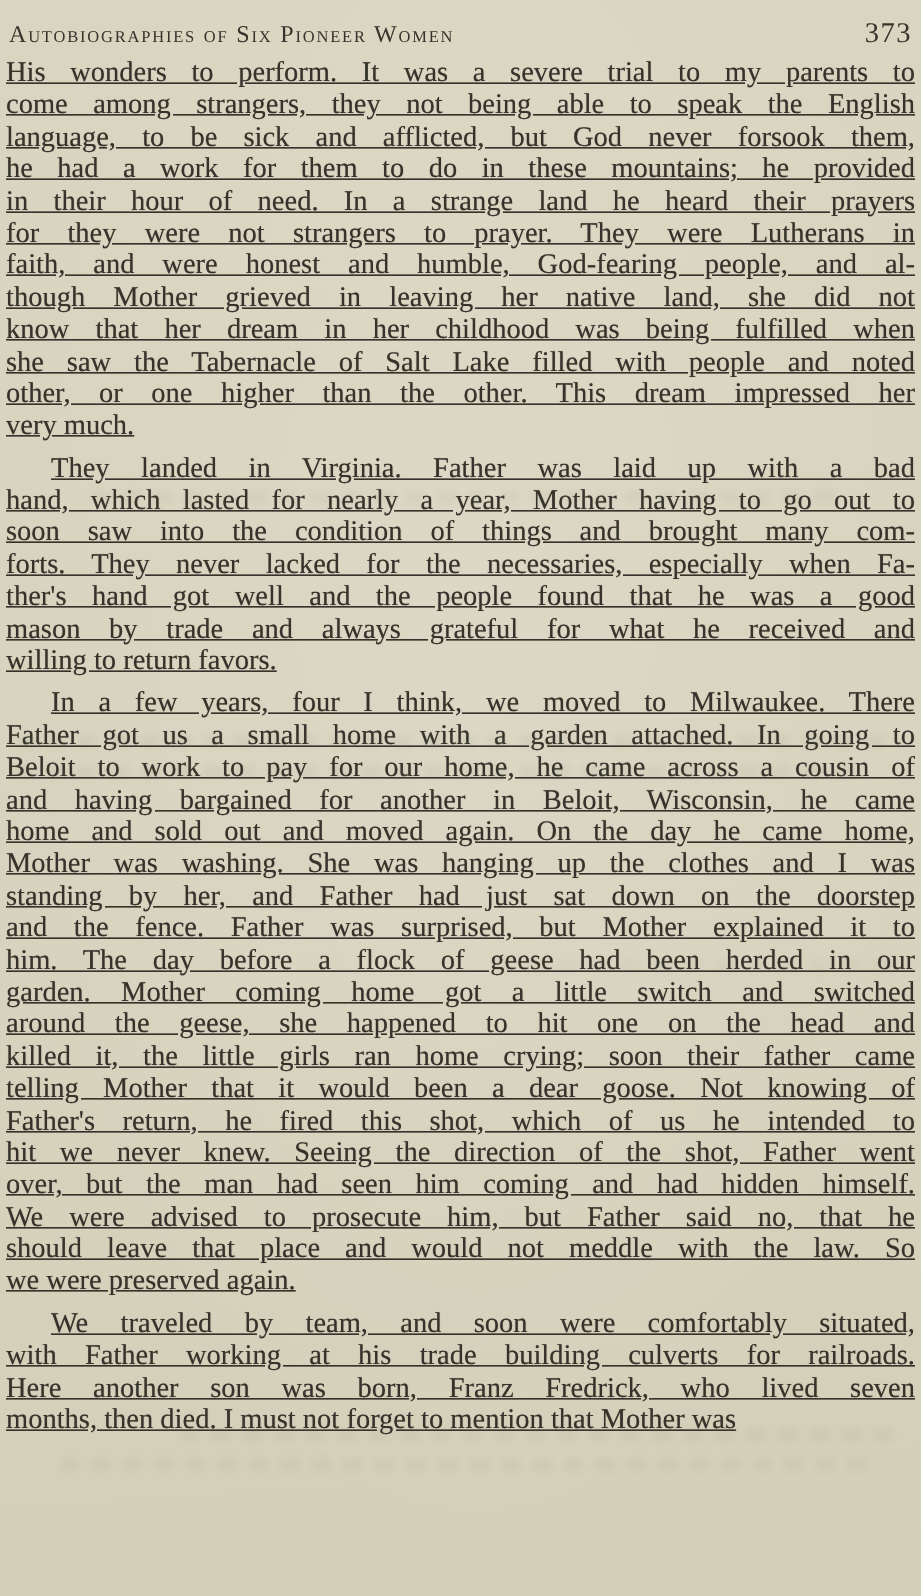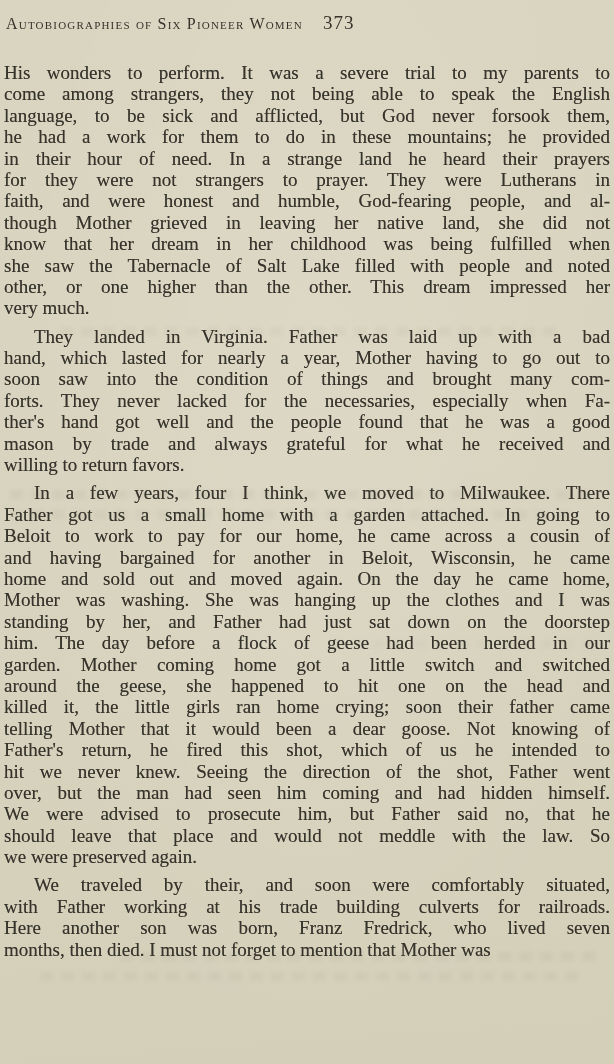--- a/index.html
+++ b/index.html
@@ -15,37 +15,39 @@
       radial-gradient(ellipse at 52% 38%, rgba(255,255,253,0.10), rgba(255,255,253,0) 72%),
       linear-gradient(176deg, #dad5c0 0%, #d8d3be 55%, #d4cfb8 100%);
     color: var(--ink, #35332b);
     font-family: "Liberation Serif", "DejaVu Serif", serif;
     box-sizing: border-box;
     padding: 12px 4px 0 4px;
   }
   
   .running-head {
     display: flex;
+    justify-content: space-between;
     align-items: baseline;
     padding: 0 2px 0 2px;
     gap: 20px;
   }
   .head-title {
     font-variant: small-caps;
     font-size: 16px;
     letter-spacing: 1.2px;
     white-space: nowrap;
   }
   .head-page-num {
     font-size: 19px;
     letter-spacing: 1px;
   }
   
   .text-body {
-    margin-top: 28px;
+    margin-top: 4px;
+    text-decoration: underline;
   }
   .paragraph { margin: 0; }
   .paragraph + .paragraph { margin-top: 7px; }
   .line {
     font-size: 19px;
     line-height: 21.4px;
     height: 21.4px;
     text-align: justify;
     text-align-last: justify;
     white-space: normal;
@@ -101,34 +103,35 @@
         <div class="line last">willing to return favors.</div>
       </div>
       <div class="paragraph">
         <div class="line indent">In a few years, four I think, we moved to Milwaukee. There</div>
         <div class="line">Father got us a small home with a garden attached. In going to</div>
         <div class="line">Beloit to work to pay for our home, he came across a cousin of</div>
         <div class="line">and having bargained for another in Beloit, Wisconsin, he came</div>
         <div class="line">home and sold out and moved again. On the day he came home,</div>
         <div class="line">Mother was washing. She was hanging up the clothes and I was</div>
         <div class="line">standing by her, and Father had just sat down on the doorstep</div>
+        <div class="line">and the fence. Father was surprised, but Mother explained it to</div>
         <div class="line">him. The day before a flock of geese had been herded in our</div>
         <div class="line">garden. Mother coming home got a little switch and switched</div>
         <div class="line">around the geese, she happened to hit one on the head and</div>
         <div class="line">killed it, the little girls ran home crying; soon their father came</div>
         <div class="line">telling Mother that it would been a dear goose. Not knowing of</div>
         <div class="line">Father's return, he fired this shot, which of us he intended to</div>
         <div class="line">hit we never knew. Seeing the direction of the shot, Father went</div>
         <div class="line">over, but the man had seen him coming and had hidden himself.</div>
         <div class="line">We were advised to prosecute him, but Father said no, that he</div>
         <div class="line">should leave that place and would not meddle with the law. So</div>
         <div class="line last">we were preserved again.</div>
       </div>
       <div class="paragraph">
-        <div class="line indent">We traveled by their, and soon were comfortably situated,</div>
+        <div class="line indent">We traveled by team, and soon were comfortably situated,</div>
         <div class="line">with Father working at his trade building culverts for railroads.</div>
         <div class="line">Here another son was born, Franz Fredrick, who lived seven</div>
         <div class="line last">months, then died. I must not forget to mention that Mother was</div>
       </div>
     </div>
 
 <div class="bleed" style="left: 60px; top: 327px; width: 500px; opacity: 0.1;"></div>
     <div class="bleed" style="left: 10px; top: 490px; width: 590px; opacity: 0.13;"></div>
     <div class="bleed" style="left: 10px; top: 510px; width: 560px; opacity: 0.12;"></div>
     <div class="bleed" style="left: 120px; top: 952px; width: 480px; opacity: 0.12;"></div>

